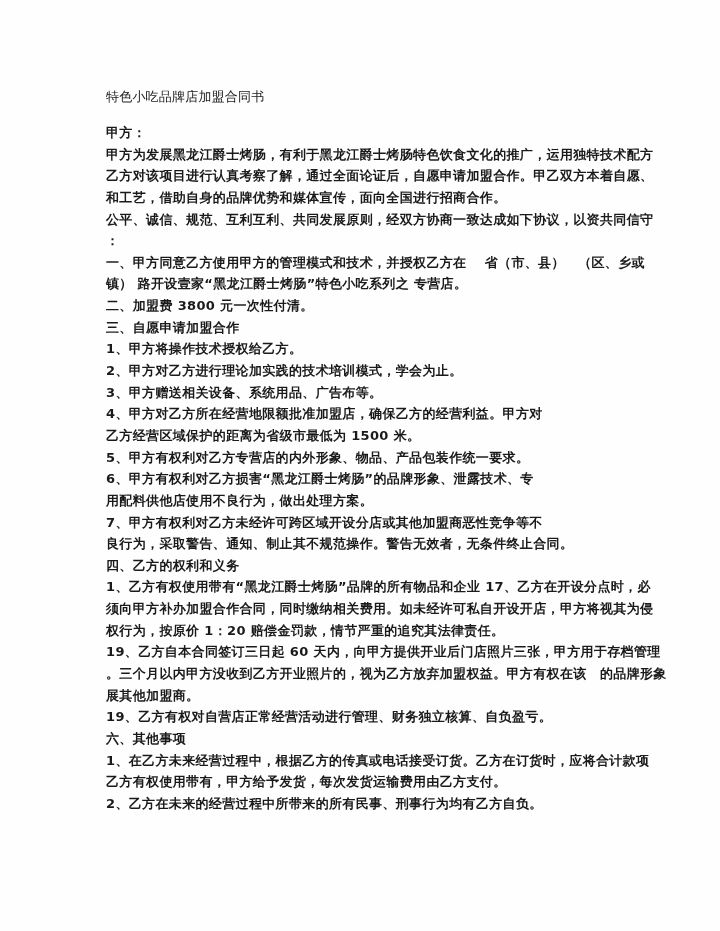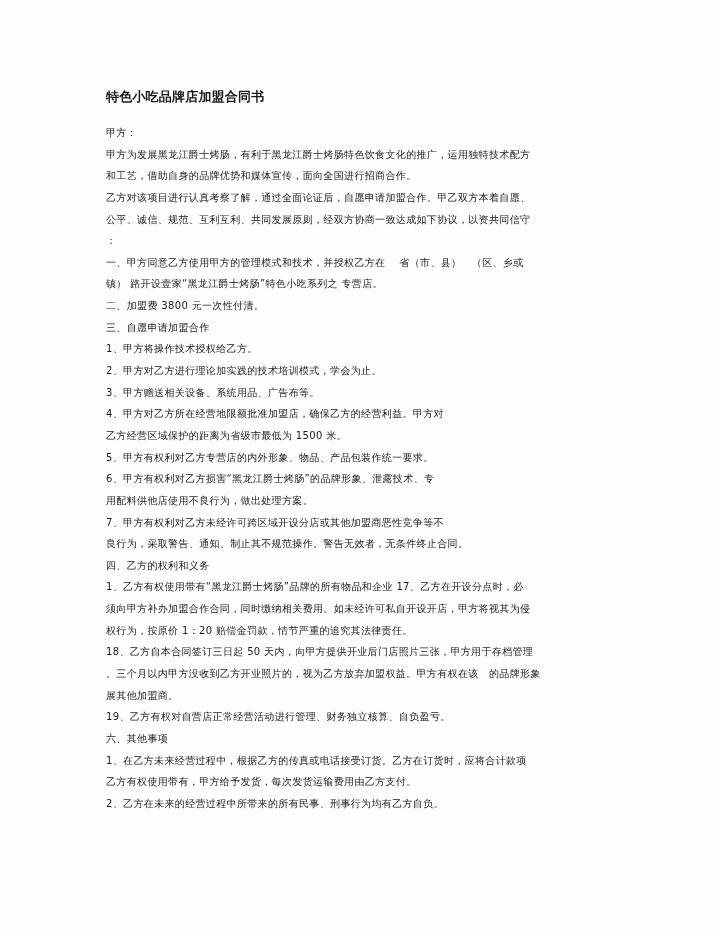--- a/index.html
+++ b/index.html
@@ -19,63 +19,64 @@
       position: absolute;
       left: 106px;
       top: 88px;
       width: 512px;
     }
     .doc-title {
       font-size: 13px;
       line-height: 18px;
       height: 18px;
       margin: 0 0 16px 0;
-      font-weight: bold;
+      font-weight: normal;
       white-space: nowrap;
       letter-spacing: 0.2px;
     }
     .line {
-      font-size: 10px;
+      font-size: 13px;
       line-height: 21.65px;
       height: 21.65px;
       white-space: nowrap;
       letter-spacing: 0.35px;
+      font-weight: bold;
     }
   </style>
 </head>
 <body>
 
 <div class="page">
   <div class="doc-title">特色小吃品牌店加盟合同书</div>
   <div>
     <div class="line">甲方：</div>
     <div class="line">甲方为发展黑龙江爵士烤肠，有利于黑龙江爵士烤肠特色饮食文化的推广，运用独特技术配方</div>
+    <div class="line">乙方对该项目进行认真考察了解，通过全面论证后，自愿申请加盟合作。甲乙双方本着自愿、</div>
     <div class="line">和工艺，借助自身的品牌优势和媒体宣传，面向全国进行招商合作。</div>
-    <div class="line">乙方对该项目进行认真考察了解，通过全面论证后，自愿申请加盟合作。甲乙双方本着自愿、</div>
     <div class="line">公平、诚信、规范、互利互利、共同发展原则，经双方协商一致达成如下协议，以资共同信守</div>
     <div class="line">：</div>
     <div class="line">一、甲方同意乙方使用甲方的管理模式和技术，并授权乙方在　 省（市、县）　（区、乡或</div>
     <div class="line">镇） 路开设壹家“黑龙江爵士烤肠”特色小吃系列之 专营店。</div>
     <div class="line">二、加盟费 3800 元一次性付清。</div>
     <div class="line">三、自愿申请加盟合作</div>
     <div class="line">1、甲方将操作技术授权给乙方。</div>
     <div class="line">2、甲方对乙方进行理论加实践的技术培训模式，学会为止。</div>
     <div class="line">3、甲方赠送相关设备、系统用品、广告布等。</div>
     <div class="line">4、甲方对乙方所在经营地限额批准加盟店，确保乙方的经营利益。甲方对</div>
     <div class="line">乙方经营区域保护的距离为省级市最低为 1500 米。</div>
     <div class="line">5、甲方有权利对乙方专营店的内外形象、物品、产品包装作统一要求。</div>
     <div class="line">6、甲方有权利对乙方损害“黑龙江爵士烤肠”的品牌形象、泄露技术、专</div>
     <div class="line">用配料供他店使用不良行为，做出处理方案。</div>
     <div class="line">7、甲方有权利对乙方未经许可跨区域开设分店或其他加盟商恶性竞争等不</div>
     <div class="line">良行为，采取警告、通知、制止其不规范操作。警告无效者，无条件终止合同。</div>
     <div class="line">四、乙方的权利和义务</div>
     <div class="line">1、乙方有权使用带有“黑龙江爵士烤肠”品牌的所有物品和企业 17、乙方在开设分点时，必</div>
     <div class="line">须向甲方补办加盟合作合同，同时缴纳相关费用。如未经许可私自开设开店，甲方将视其为侵</div>
     <div class="line">权行为，按原价 1：20 赔偿金罚款，情节严重的追究其法律责任。</div>
-    <div class="line">18、乙方自本合同签订三日起 50 天内，向甲方提供开业后门店照片三张，甲方用于存档管理</div>
+    <div class="line">19、乙方自本合同签订三日起 60 天内，向甲方提供开业后门店照片三张，甲方用于存档管理</div>
     <div class="line">。三个月以内甲方没收到乙方开业照片的，视为乙方放弃加盟权益。甲方有权在该　的品牌形象</div>
     <div class="line">展其他加盟商。</div>
     <div class="line">19、乙方有权对自营店正常经营活动进行管理、财务独立核算、自负盈亏。</div>
     <div class="line">六、其他事项</div>
     <div class="line">1、在乙方未来经营过程中，根据乙方的传真或电话接受订货。乙方在订货时，应将合计款项</div>
     <div class="line">乙方有权使用带有，甲方给予发货，每次发货运输费用由乙方支付。</div>
     <div class="line">2、乙方在未来的经营过程中所带来的所有民事、刑事行为均有乙方自负。</div>
   </div>
 </div>
 

